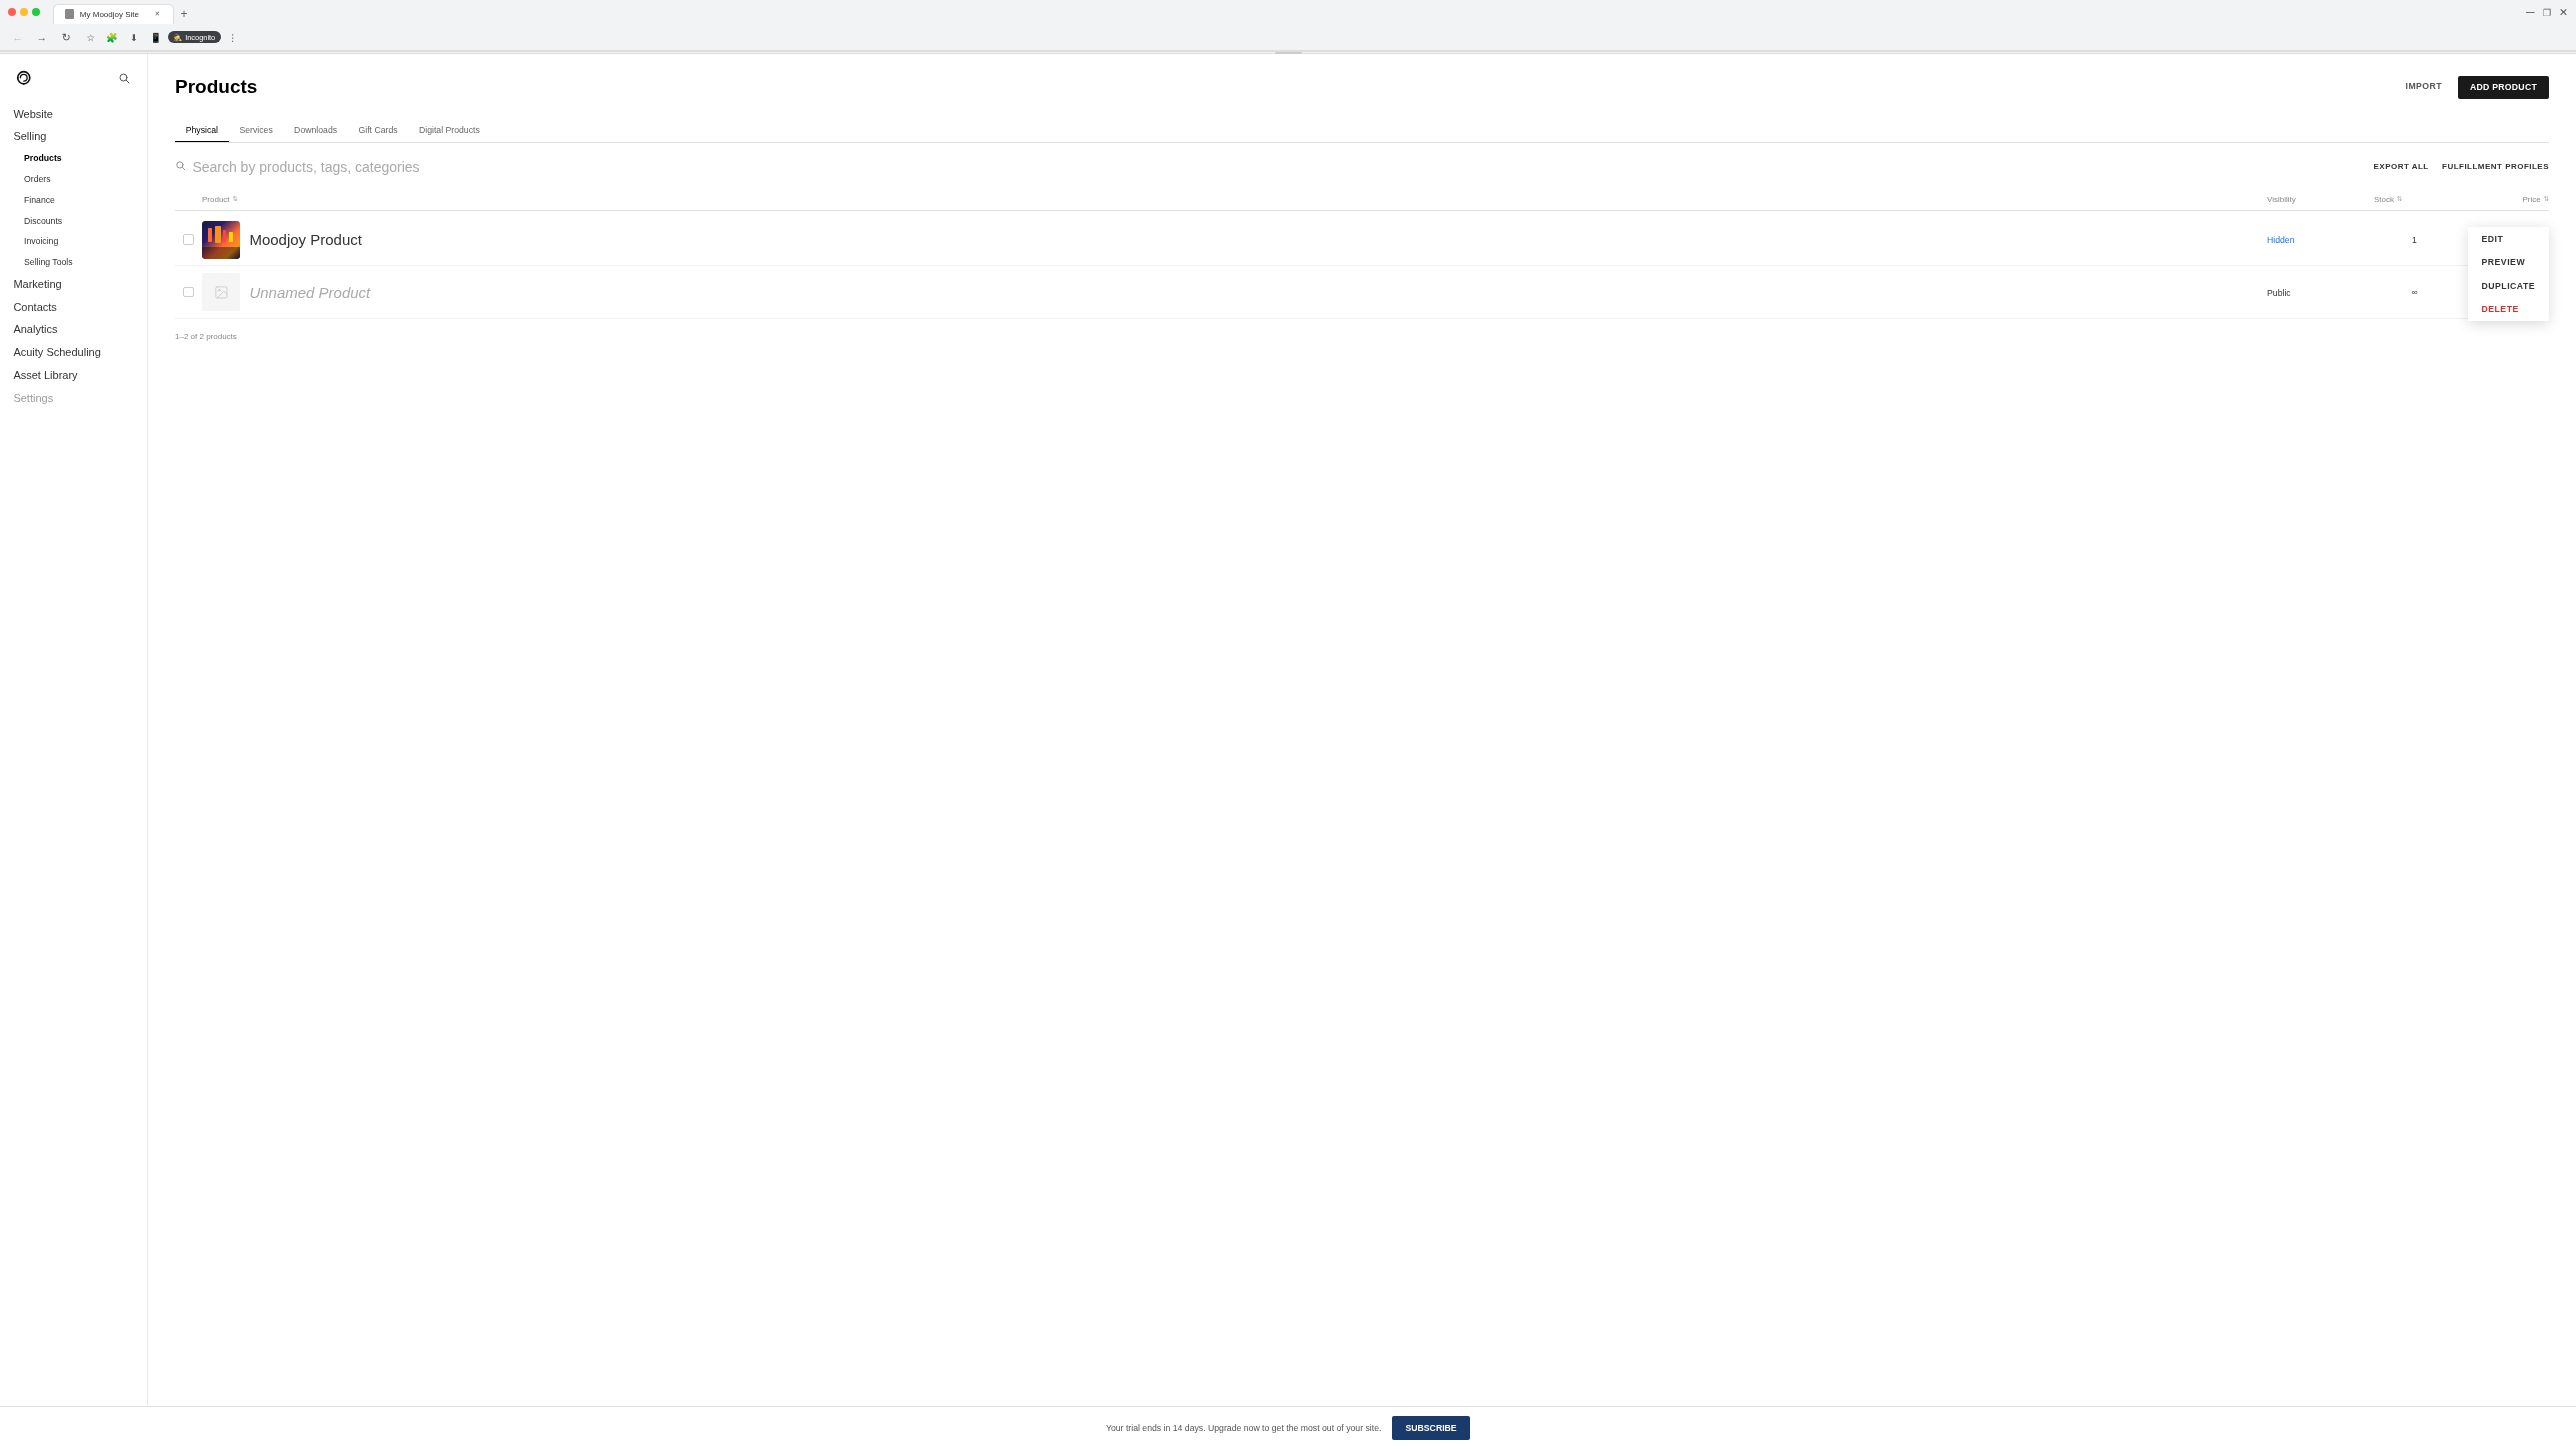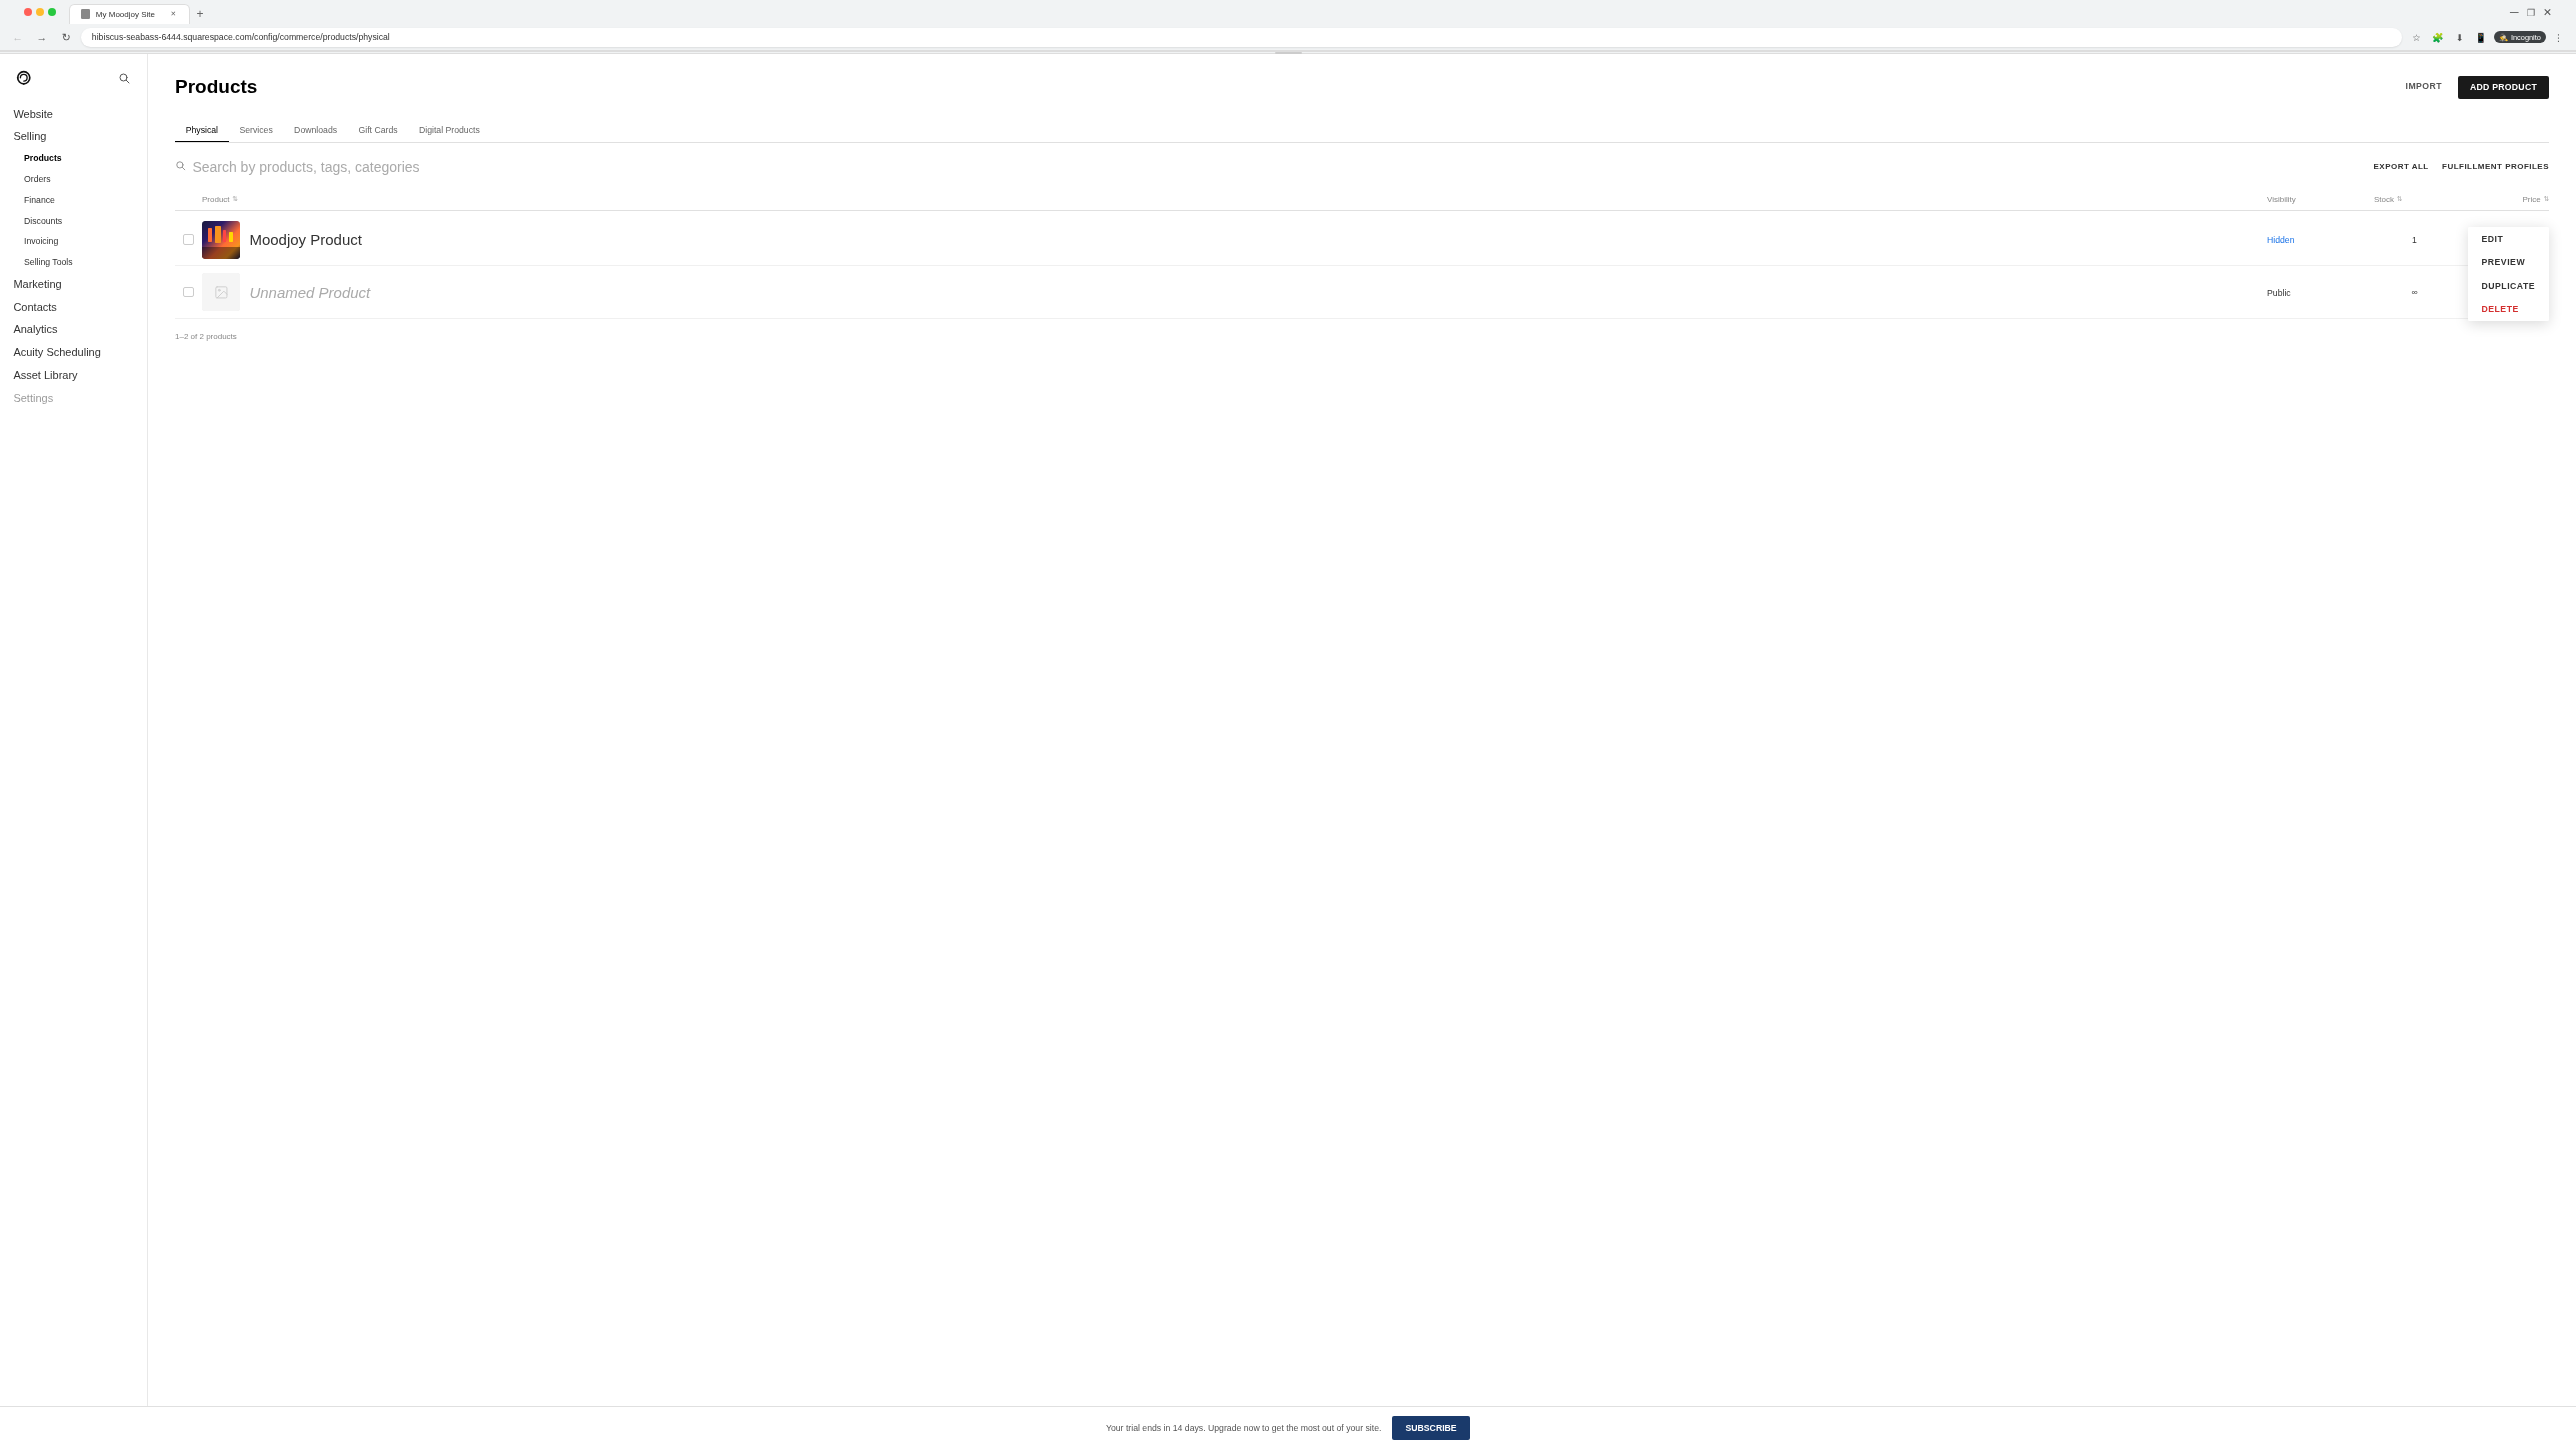--- a/index.html
+++ b/index.html
@@ -1,20 +1,20 @@
 <!DOCTYPE html>
 <html style="font-size:10.7px"><head>
   <meta charset="utf-8">
   <style>
     * { box-sizing: border-box; margin: 0; padding: 0; }
     body { font-family: -apple-system, BlinkMacSystemFont, 'Segoe UI', Helvetica, Arial, sans-serif; background: #fff; font-size: 9.4px; color: #333; overflow: hidden; }
 
     
     .browser-chrome { background: #f1f3f4; border-bottom: 0.7px solid #ddd; }
-    .browser-titlebar { display: flex; align-items: center; padding: 4px 24px; gap: 5.4px; height: 24px; }
+    .browser-titlebar { display: flex; align-items: center; padding: 4px 8px; gap: 5.4px; height: 24px; }
     .traffic-lights { display: flex; gap: 4px; align-items: center; }
     .traffic-light { width: 8px; height: 8px; border-radius: 50%; }
     .tl-close { background: #ff5f57; }
     .tl-min { background: #febc2e; }
     .tl-max { background: #28c840; }
     .tab-bar { display: flex; align-items: flex-end; padding: 0 8px; height: 23px; }
     .tab { display: flex; align-items: center; background: #fff; border-radius: 5.4px 5.4px 0 0; padding: 0 10.7px; height: 20px; gap: 5.4px; font-size: 8px; color: #333; border: 0.7px solid #ddd; border-bottom: none; min-width: 121px; }
     .tab-favicon { width: 9.4px; height: 9.4px; background: #888; border-radius: 1.3px; }
     .tab-close { width: 10.7px; height: 10.7px; display: flex; align-items: center; justify-content: center; border-radius: 50%; font-size: 6.7px; color: #666; cursor: pointer; margin-left: auto; }
     .tab-add { width: 19px; height: 19px; display: flex; align-items: center; justify-content: center; font-size: 12px; color: #666; cursor: pointer; border-radius: 50%; }
@@ -124,21 +124,20 @@
       <div style="font-size:12px; color:#555; cursor:pointer;">─</div>
       <div style="font-size:9.4px; color:#555; cursor:pointer;">❐</div>
       <div style="font-size:10.7px; color:#555; cursor:pointer;">✕</div>
     </div>
   </div>
 
   <div class="address-bar">
     <div class="nav-btn disabled">←</div>
     <div class="nav-btn">→</div>
     <div class="nav-btn">↻</div>
-    <input class="address-input" type="text" value="hibiscus-seabass-6444.squarespace.com/config/commerce/products/physical" style="">
     <div class="browser-actions">
       <div class="browser-action-btn">☆</div>
       <div class="browser-action-btn">🧩</div>
       <div class="browser-action-btn">⬇</div>
       <div class="browser-action-btn">📱</div>
       <div class="incognito-badge">
         <span>🕵</span>
         <span>Incognito</span>
       </div>
       <div class="browser-action-btn">⋮</div>

